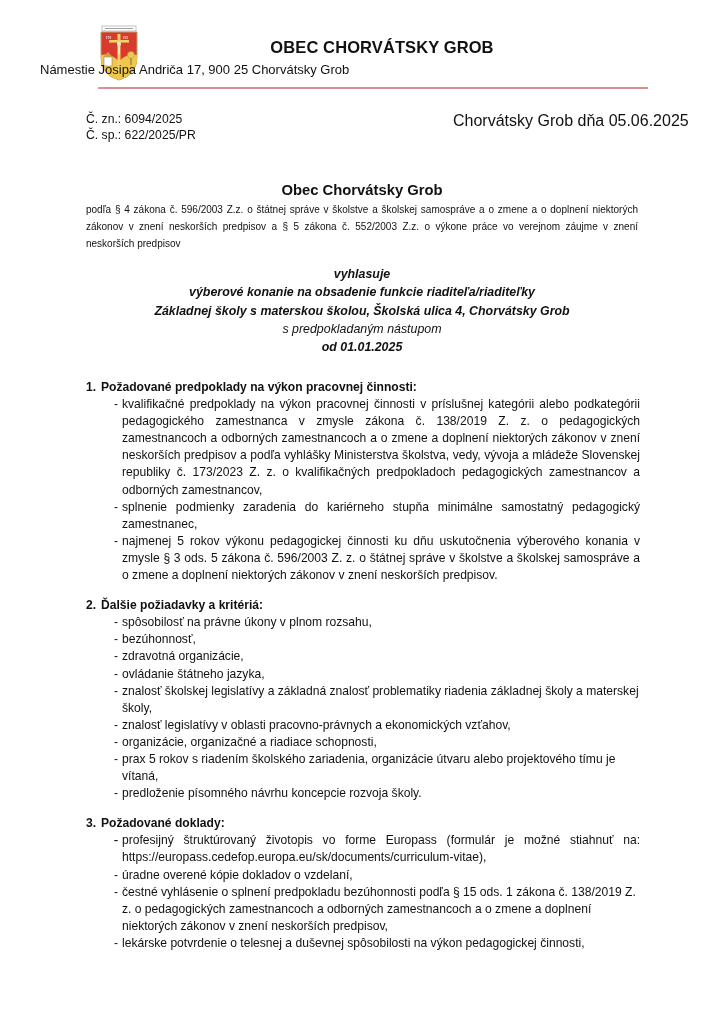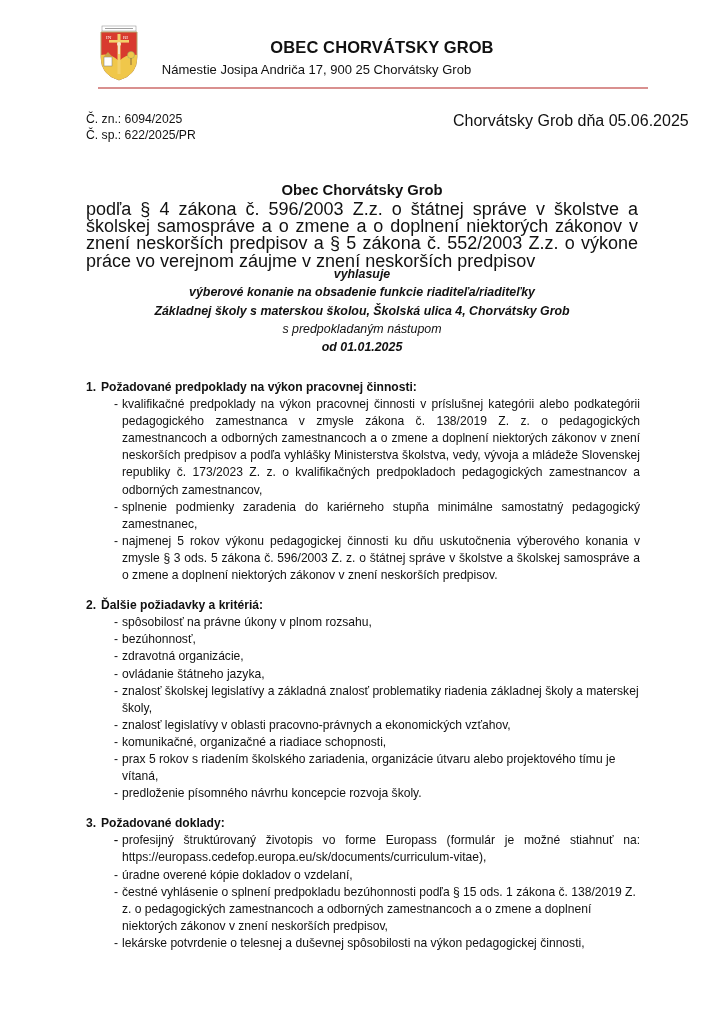--- a/index.html
+++ b/index.html
@@ -10,42 +10,42 @@
   .page { position: absolute; left: 0; top: 0; width: 724px; height: 1024px; }
 
   
   .crest { position: absolute; left: 98px; top: 25px; width: 42px; height: 56px; }
   .org-name {
     position: absolute; left: 0; width: 724px; top: 38px; text-align: center;
     font-size: 16.5px; font-weight: bold; letter-spacing: 0.1px;
     padding-left: 40px; box-sizing: border-box;
   }
   .org-address {
-    position: absolute; left: 0; width: 593px; top: 62px; text-align: center;
+    position: absolute; left: 0; width: 593px; top: 62px; text-align: left;
     font-size: 13px; padding-left: 40px; box-sizing: border-box;
   }
   .header-rule {
     position: absolute; left: 98px; width: 550px; top: 87px; height: 2px;
     background: #d9908f;
   }
 
   
   .ref { position: absolute; left: 86px; font-size: 12.2px; }
   .ref-1 { top: 112px; }
   .ref-2 { top: 128px; }
   .ref-date { position: absolute; left: 453px; top: 112px; font-size: 16px; }
 
   
   .issuer {
     position: absolute; left: 0; width: 724px; top: 182px; text-align: center;
     font-size: 14.8px; font-weight: bold;
   }
   .intro {
     position: absolute; left: 86px; width: 552px; top: 201px;
-    font-size: 18px; line-height: 17.2px; text-align: justify;
+    font-size: 10px; line-height: 17.2px; text-align: justify;
   }
   .announce {
     position: absolute; left: 86px; width: 552px; top: 265px;
     font-size: 12.4px; line-height: 18.3px; text-align: center; font-style: italic;
   }
   .announce .b { font-weight: bold; }
 
   
   .sections { position: absolute; left: 86px; width: 554px; top: 379px; font-size: 12.1px; line-height: 17.1px; }
   .section { margin: 0 0 13px 0; }
@@ -116,21 +116,21 @@
         <span class="num">2.</span>
         <span>Ďalšie požiadavky a kritériá:</span>
       </div>
       <ul class="items">
         <li class="item nojust"><span class="dash">-</span><span>spôsobilosť na právne úkony v plnom rozsahu,</span></li>
         <li class="item nojust"><span class="dash">-</span><span>bezúhonnosť,</span></li>
         <li class="item nojust"><span class="dash">-</span><span>zdravotná organizácie,</span></li>
         <li class="item nojust"><span class="dash">-</span><span>ovládanie štátneho jazyka,</span></li>
         <li class="item nojust"><span class="dash">-</span><span>znalosť školskej legislatívy a základná znalosť problematiky riadenia základnej školy a materskej školy,</span></li>
         <li class="item nojust"><span class="dash">-</span><span>znalosť legislatívy v oblasti pracovno-právnych a ekonomických vzťahov,</span></li>
-        <li class="item nojust"><span class="dash">-</span><span>komunikačné, organizačné a riadiace schopnosti,</span></li>
+        <li class="item nojust"><span class="dash">-</span><span>organizácie, organizačné a riadiace schopnosti,</span></li>
         <li class="item nojust"><span class="dash">-</span><span>prax  5 rokov s riadením školského zariadenia, organizácie útvaru alebo projektového tímu je vítaná,</span></li>
         <li class="item nojust"><span class="dash">-</span><span>predloženie písomného návrhu koncepcie rozvoja školy.</span></li>
       </ul>
     </div>
 
     <div class="section">
       <div class="section-title">
         <span class="num">3.</span>
         <span>Požadované doklady:</span>
       </div>

